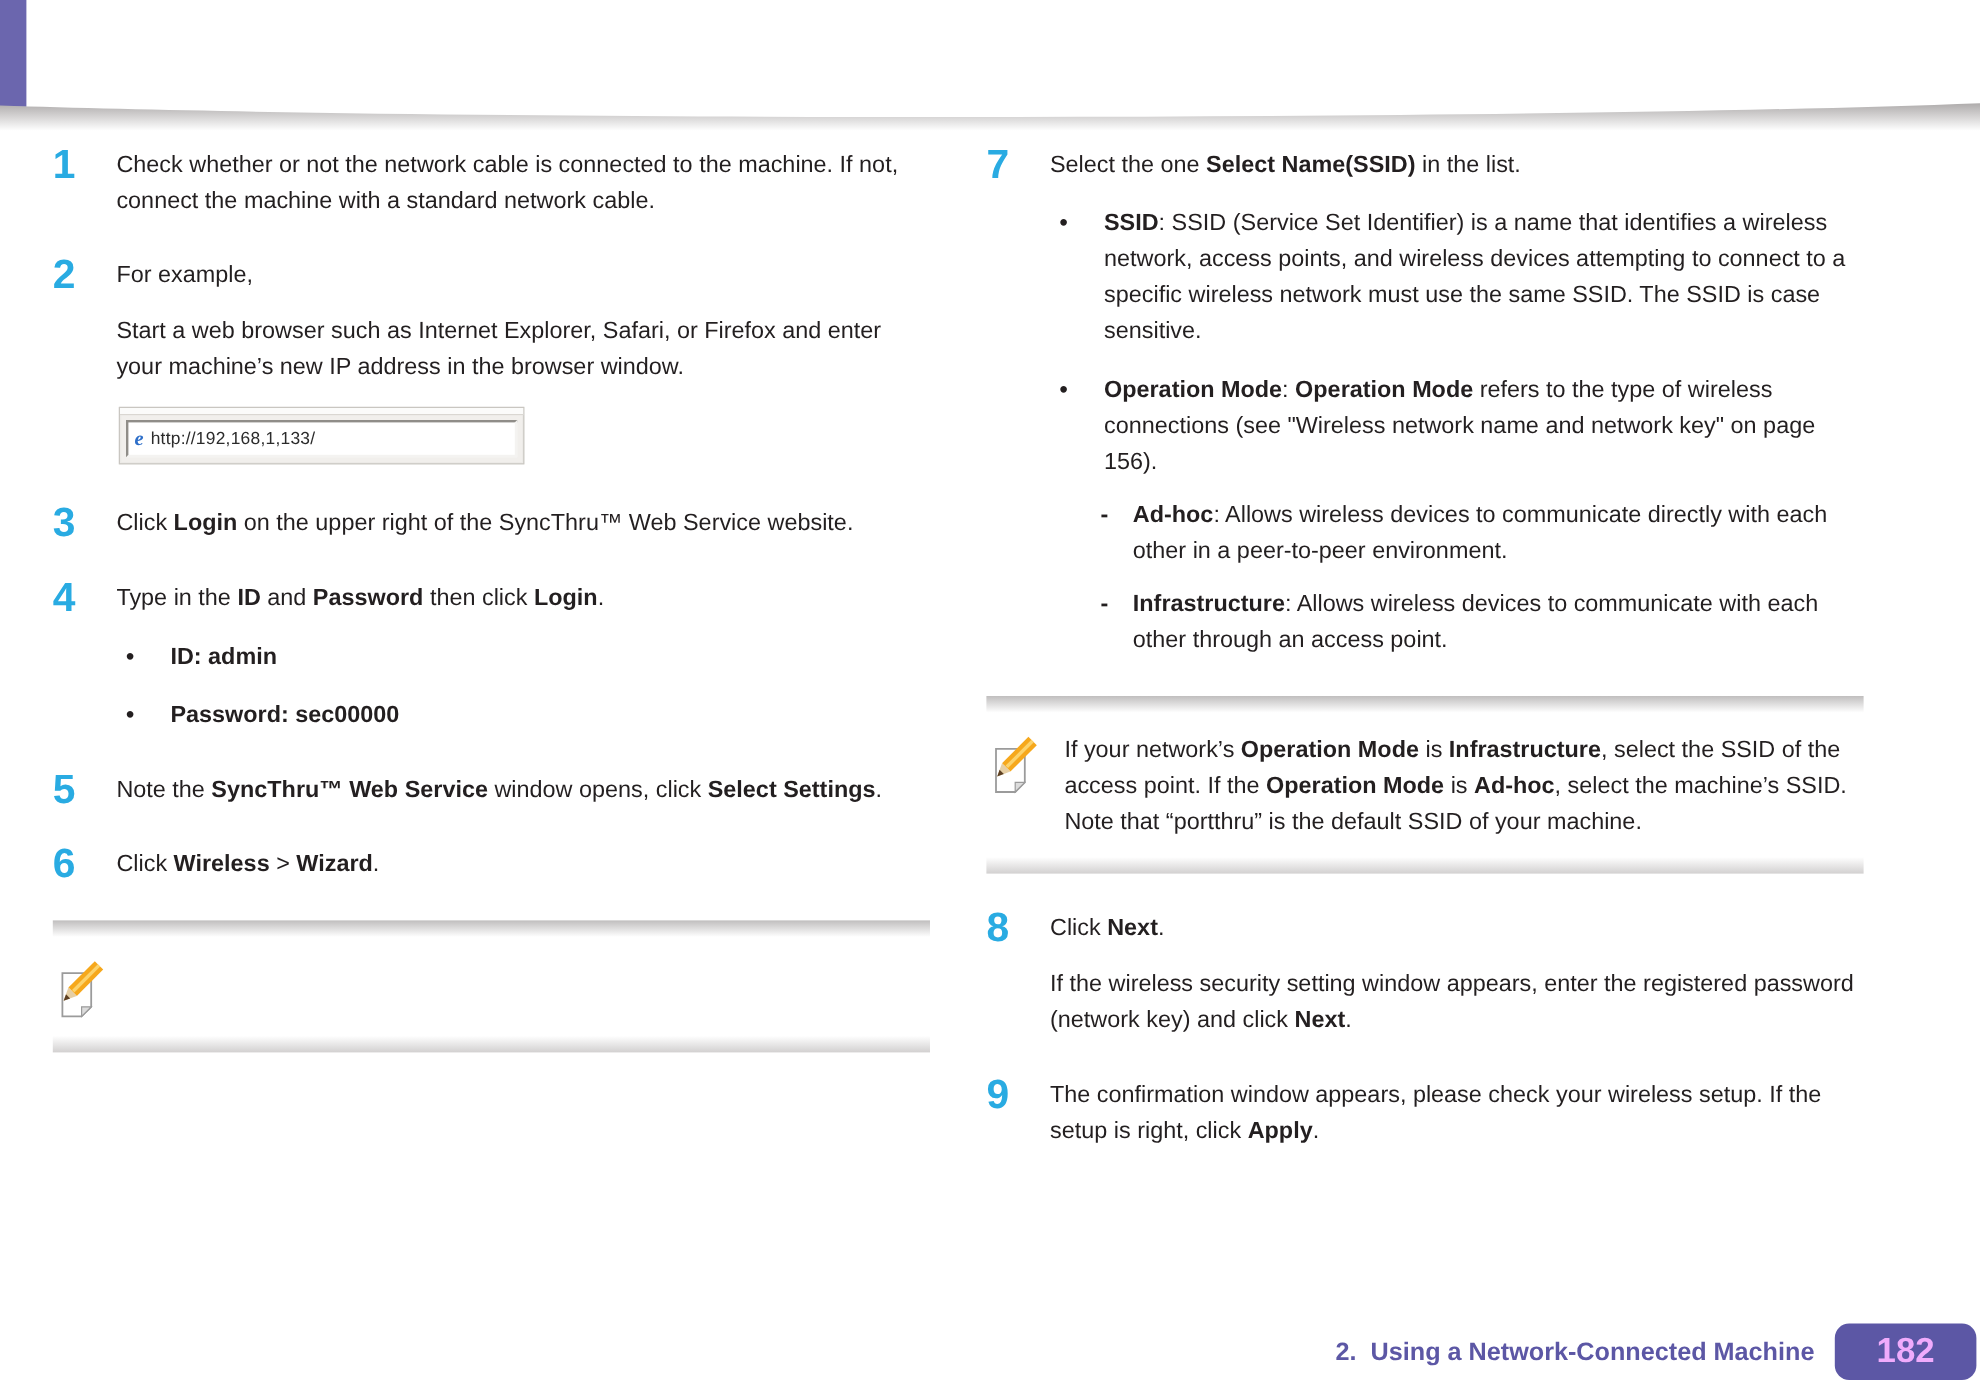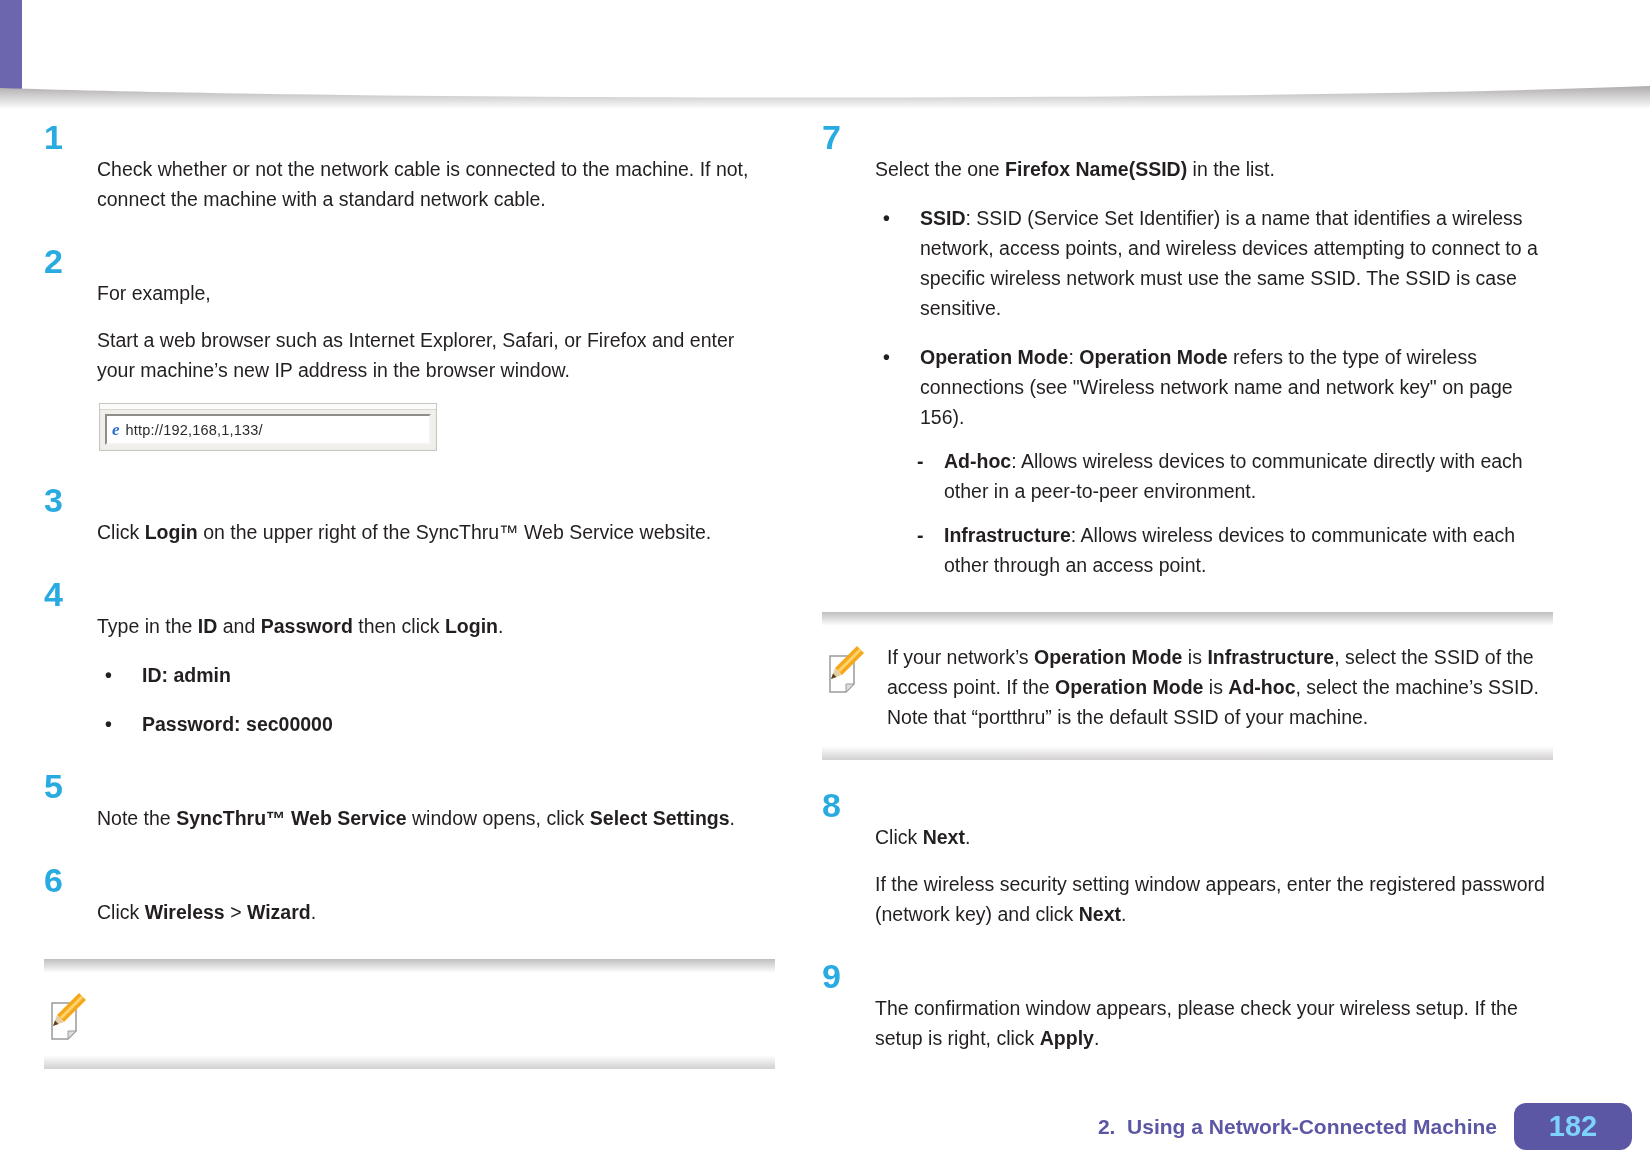--- a/index.html
+++ b/index.html
@@ -13,21 +13,21 @@
   .swoosh{position:absolute;left:0;top:84px;width:1650px;height:26px;display:block;}
 
   
   .col{position:absolute;top:122px;width:731px;}
   .col-left{left:44px;}
   .col-right{left:822px;}
 
   
   .step{display:flex;margin-bottom:32px;}
   .step-num{flex:0 0 53px;color:#29abe2;font-size:34px;font-weight:700;line-height:30px;letter-spacing:-1px;}
-  .step-body{flex:1;font-size:19.5px;line-height:30px;margin-top:32px;}
+  .step-body{flex:1;font-size:19.5px;line-height:30px;}
   .step-body p{margin:0;}
   .para{margin:0;}
   .para + .para{margin-top:17px;}
   b{font-weight:700;}
 
   .bullet{display:flex;padding-left:8px;margin-top:19px;}
   .bullet .marker{flex:0 0 37px;font-weight:700;}
   .bullet .btext{flex:1;}
   .dash{display:flex;padding-left:42px;margin-top:14px;}
   .dash .marker{flex:0 0 27px;font-weight:700;}
@@ -46,23 +46,23 @@
 
   
   .note{margin-top:10px;}
   .note-top{height:15px;background:linear-gradient(180deg,#c0bebe 0%,#ffffff 92%);}
   .note-bottom{height:15px;background:linear-gradient(180deg,#ffffff 8%,#d2d0d0 100%);}
   .note-body{display:flex;align-items:flex-start;gap:20px;padding:15px 0 13px;}
   .note-icon{flex:0 0 40px;margin-left:5px;margin-top:2px;}
   .note-text{flex:1;font-size:19.5px;line-height:30px;margin:0;}
 
   
-  .footer{position:absolute;right:0;bottom:8px;display:flex;align-items:center;gap:17px;padding-right:18px;}
+  .footer{position:absolute;right:0;bottom:8px;display:flex;align-items:center;gap:17px;padding-right:3px;}
   .chapter{color:#5c57a5;font-size:21px;font-weight:700;white-space:pre;}
-  .page-badge{width:118px;height:47px;border-radius:12px;background:#5c57a5;color:#7dd3fc;
+  .page-badge{width:118px;height:47px;border-radius:12px;background:#5c57a5;color:#f0abfc;
               font-size:29px;font-weight:700;display:flex;align-items:center;justify-content:center;}
 </style>
 </head>
 <body>
 
 <div class="page">
 
   <div class="accent-bar"></div>
   <svg class="swoosh" viewBox="0 0 1650 26" preserveAspectRatio="none">
     <defs>
@@ -149,21 +149,21 @@
       <div class="note-bottom"></div>
     </div>
 
   </div>
 
   <div class="col col-right">
 
     <div class="step">
       <div class="step-num">7</div>
       <div class="step-body">
-        <p class="para"><span>Select the one </span><b>Firefox Name(SSID)</b><span> in the list.</span></p>
+        <p class="para"><span>Select the one </span><b>Select Name(SSID)</b><span> in the list.</span></p>
         <div class="bullet">
           <span class="marker">•</span>
           <span class="btext"><b>SSID</b><span>: SSID (Service Set Identifier) is a name that identifies a wireless network, access points, and wireless devices attempting to connect to a specific wireless network must use the same SSID. The SSID is case sensitive.</span></span>
         </div>
         <div class="bullet">
           <span class="marker">•</span>
           <span class="btext"><b>Operation Mode</b><span>: </span><b>Operation Mode</b><span> refers to the type of wireless connections (see "Wireless network name and network key" on page 156).</span></span>
         </div>
         <div class="dash">
           <span class="marker">-</span>

